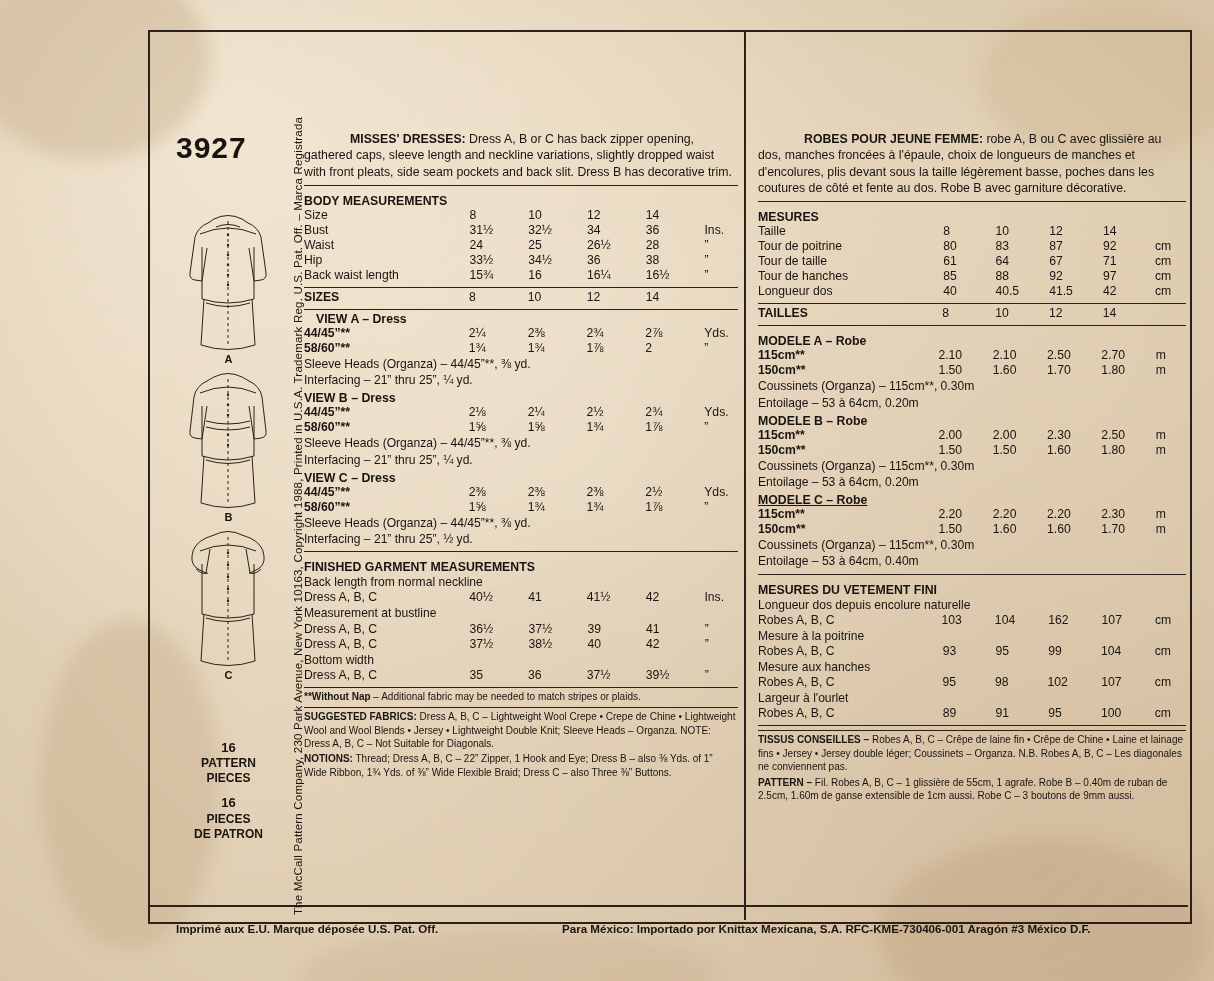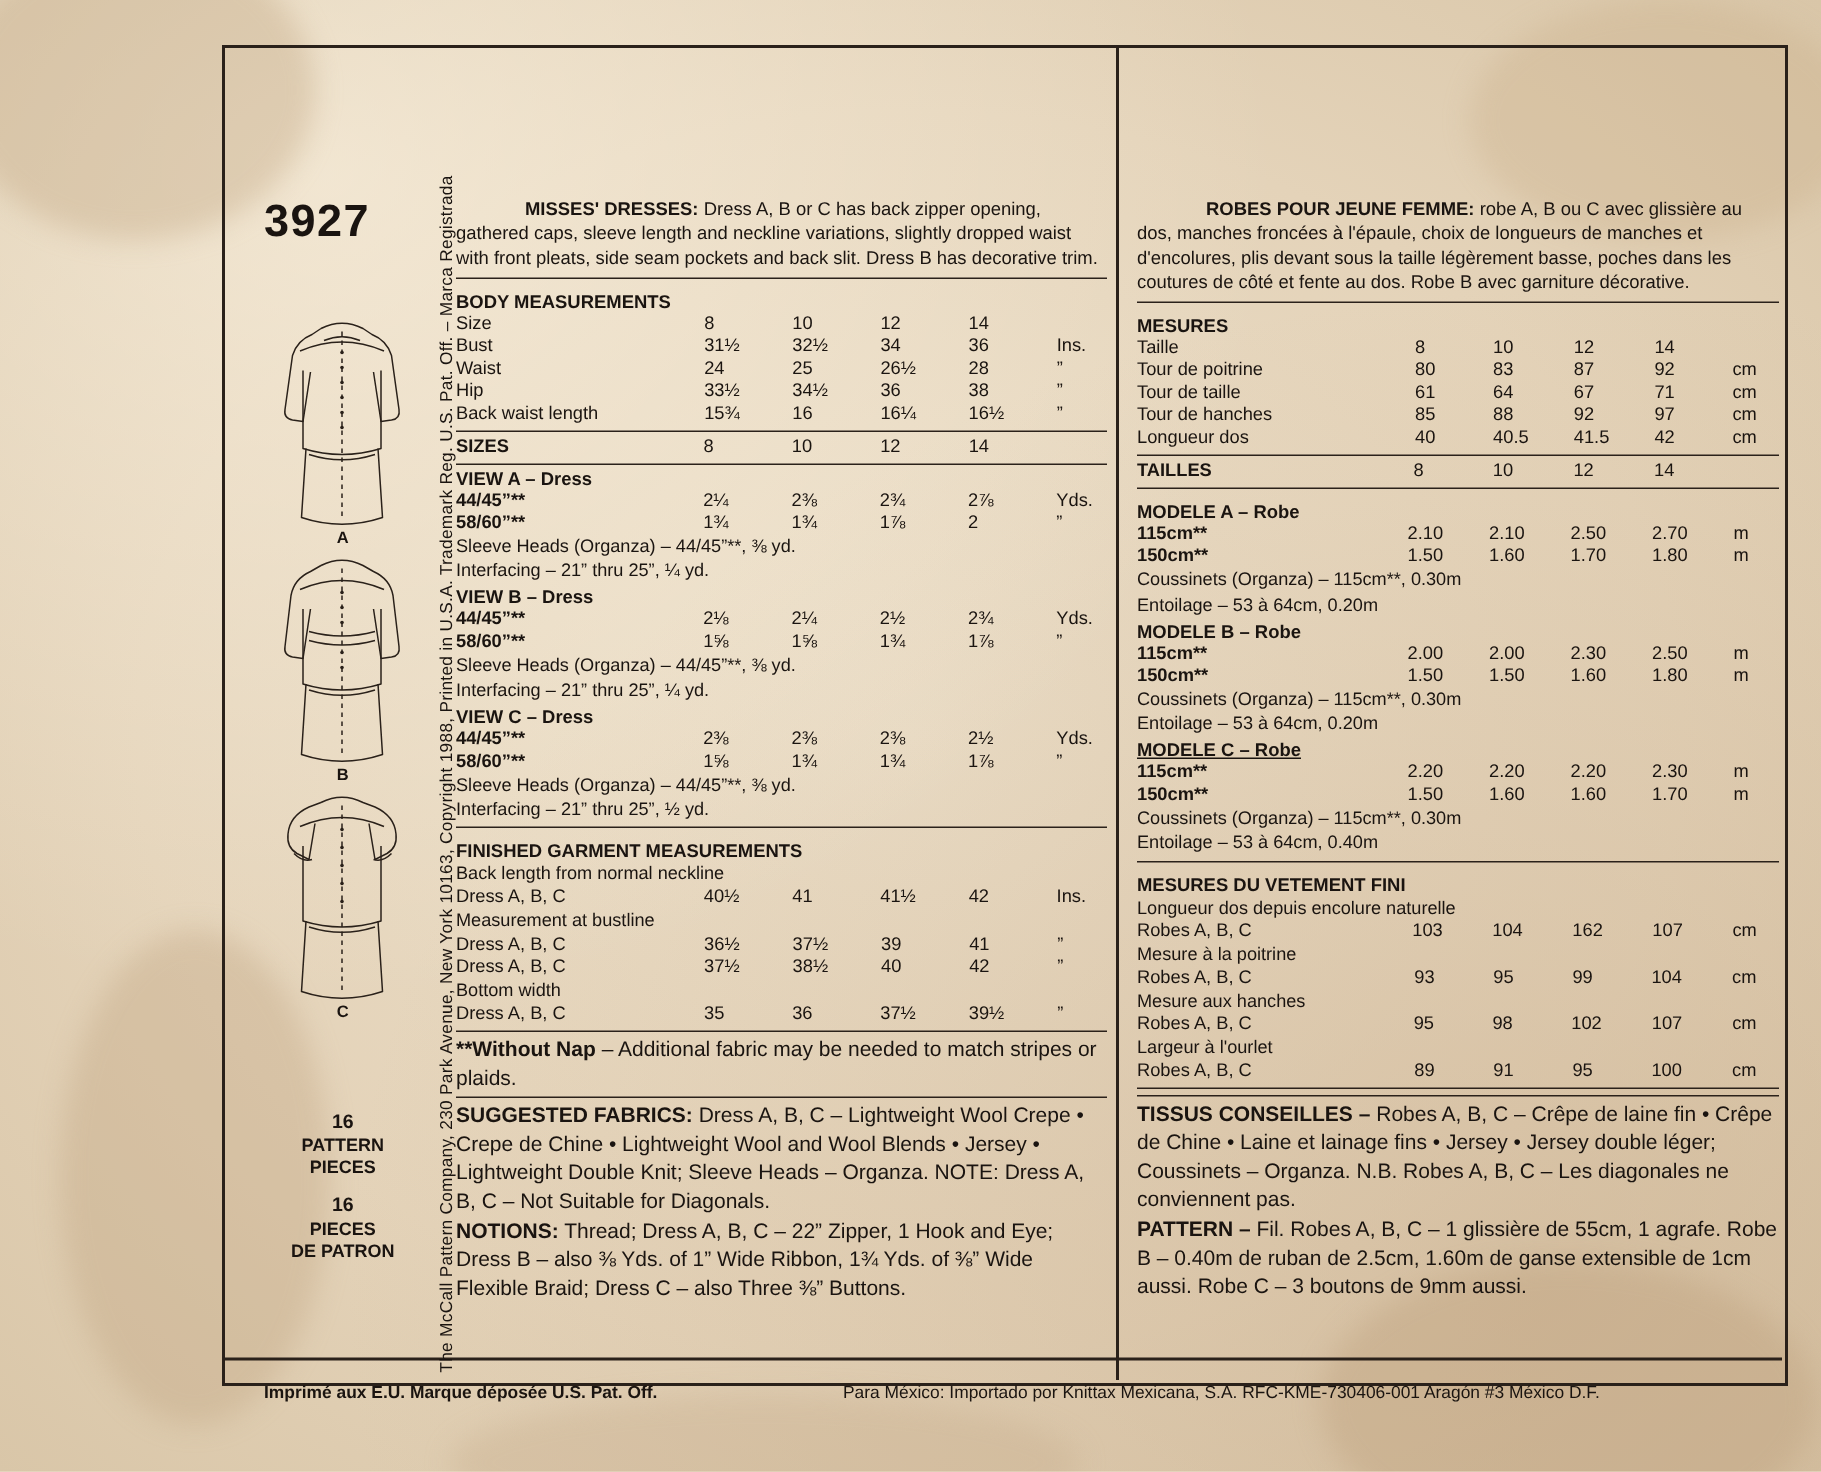--- a/index.html
+++ b/index.html
@@ -82,23 +82,23 @@
   .num{width:60px;}
   .unit{width:34px;}
 
   .small{font-size:12.1px;line-height:1.34;}
 
   .footer{
     position:absolute;left:176px;top:922px;width:1010px;
     font-size:11.6px;font-weight:bold;
   }
   .footer .fl{position:absolute;left:0;top:0;}
-  .footer .fr{position:absolute;left:386px;top:0;font-weight:normal;text-align:center;}
-
-  .note{font-size:14px;line-height:1.34;}
+  .footer .fr{position:absolute;left:386px;top:0;font-weight:bold;text-align:center;}
+
+  .note{font-size:10px;line-height:1.34;}
 </style>
 </head>
 <body>
 
 <div class="paper"></div>
 
 <div class="blotch" style="left:-30px;top:-40px;width:240px;height:200px;background:rgba(190,160,122,.35);"></div>
 <div class="blotch" style="left:40px;top:620px;width:180px;height:330px;background:rgba(186,156,118,.30);"></div>
 <div class="blotch" style="left:980px;top:0px;width:260px;height:160px;background:rgba(196,168,130,.28);"></div>
 <div class="blotch" style="left:880px;top:840px;width:330px;height:190px;background:rgba(186,156,118,.33);"></div>
@@ -260,21 +260,21 @@
           <td class="num">10</td>
           <td class="num">12</td>
           <td class="num">14</td>
           <td class="unit"></td>
         </tr>
       </tbody>
   </table>
   <div class="rulethin"></div>
 
   <div>
-      <div class="sect" style="margin-top: 2px;">VIEW A – Dress</div>
+      <div class="sect" style="margin-top: 2px; margin-left: 12px;">VIEW A – Dress</div>
       <table class="m">
         <tbody>
           <tr>
             <td class="lab" style="font-weight: bold;">44/45”**</td>
             <td class="num">2¼</td>
             <td class="num">2⅜</td>
             <td class="num">2¾</td>
             <td class="num">2⅞</td>
             <td class="unit">Yds.</td>
           </tr>

